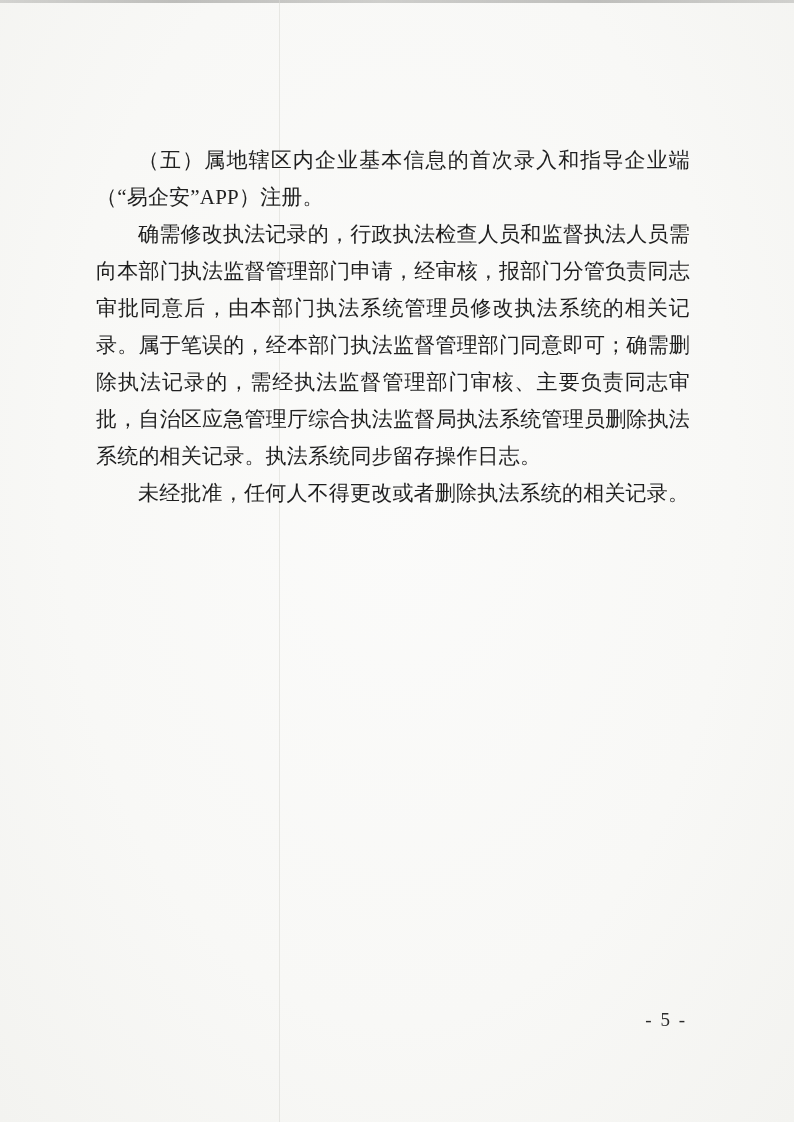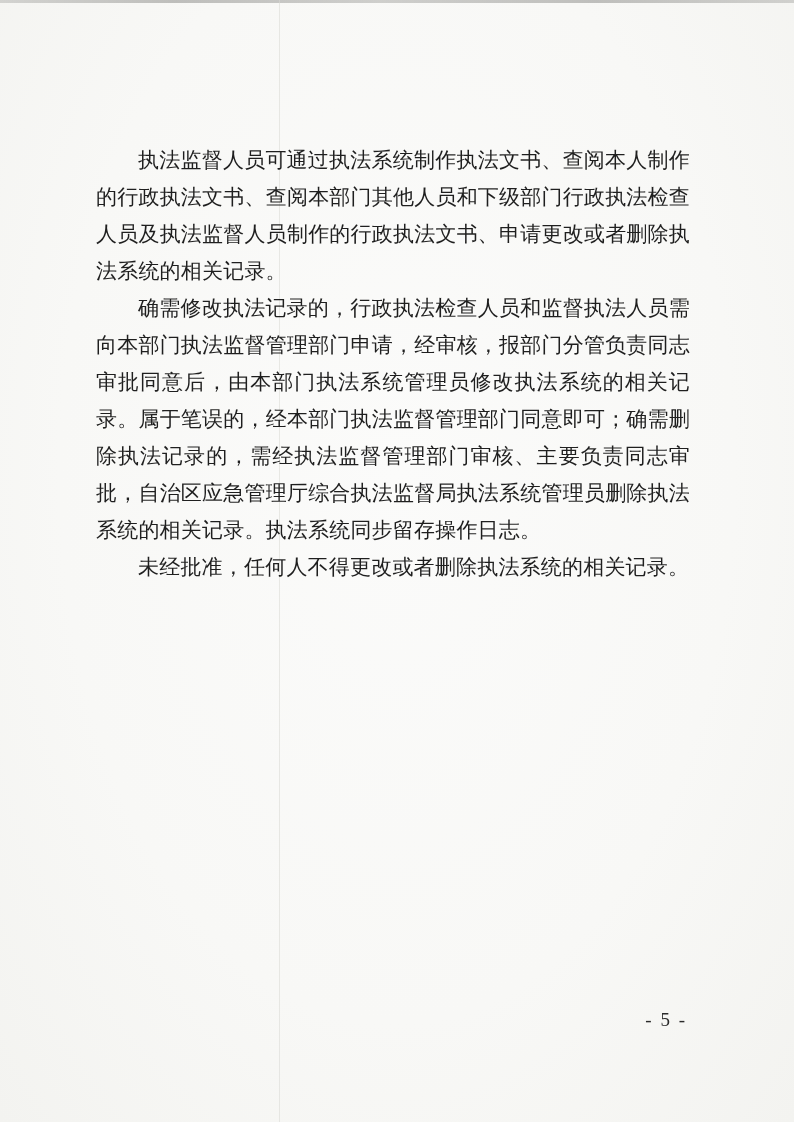--- a/index.html
+++ b/index.html
@@ -71,24 +71,24 @@
 </head>
 <body>
 
 <div class="page">
 
   <div class="scan-edge-top"></div>
   <div class="fold-line"></div>
 
   <div class="doc-body">
 
+    <p class="para"><span>（五）属地辖区内企业基本信息的首次录入和指导企业端（“易企安”APP）注册。</span></p>
 
 
 
-    <p class="para"><span>执法监督人员可通过执法系统制作执法文书、查阅本人制作的行政执法文书、查阅本部门其他人员和下级部门行政执法检查人员及执法监督人员制作的行政执法文书、申请更改或者删除执法系统的相关记录。</span></p>
 
     <p class="para"><span>确需修改执法记录的，行政执法检查人员和监督执法人员需向本部门执法监督管理部门申请，经审核，报部门分管负责同志审批同意后，由本部门执法系统管理员修改执法系统的相关记录。属于笔误的，经本部门执法监督管理部门同意即可；确需删除执法记录的，需经执法监督管理部门审核、主要负责同志审批，自治区应急管理厅综合执法监督局执法系统管理员删除执法系统的相关记录。执法系统同步留存操作日志。</span></p>
 
     <p class="para"><span>未经批准，任何人不得更改或者删除执法系统的相关记录。</span></p>
 
 
   </div>
 
   <div class="page-number">- 5 -</div>
 

